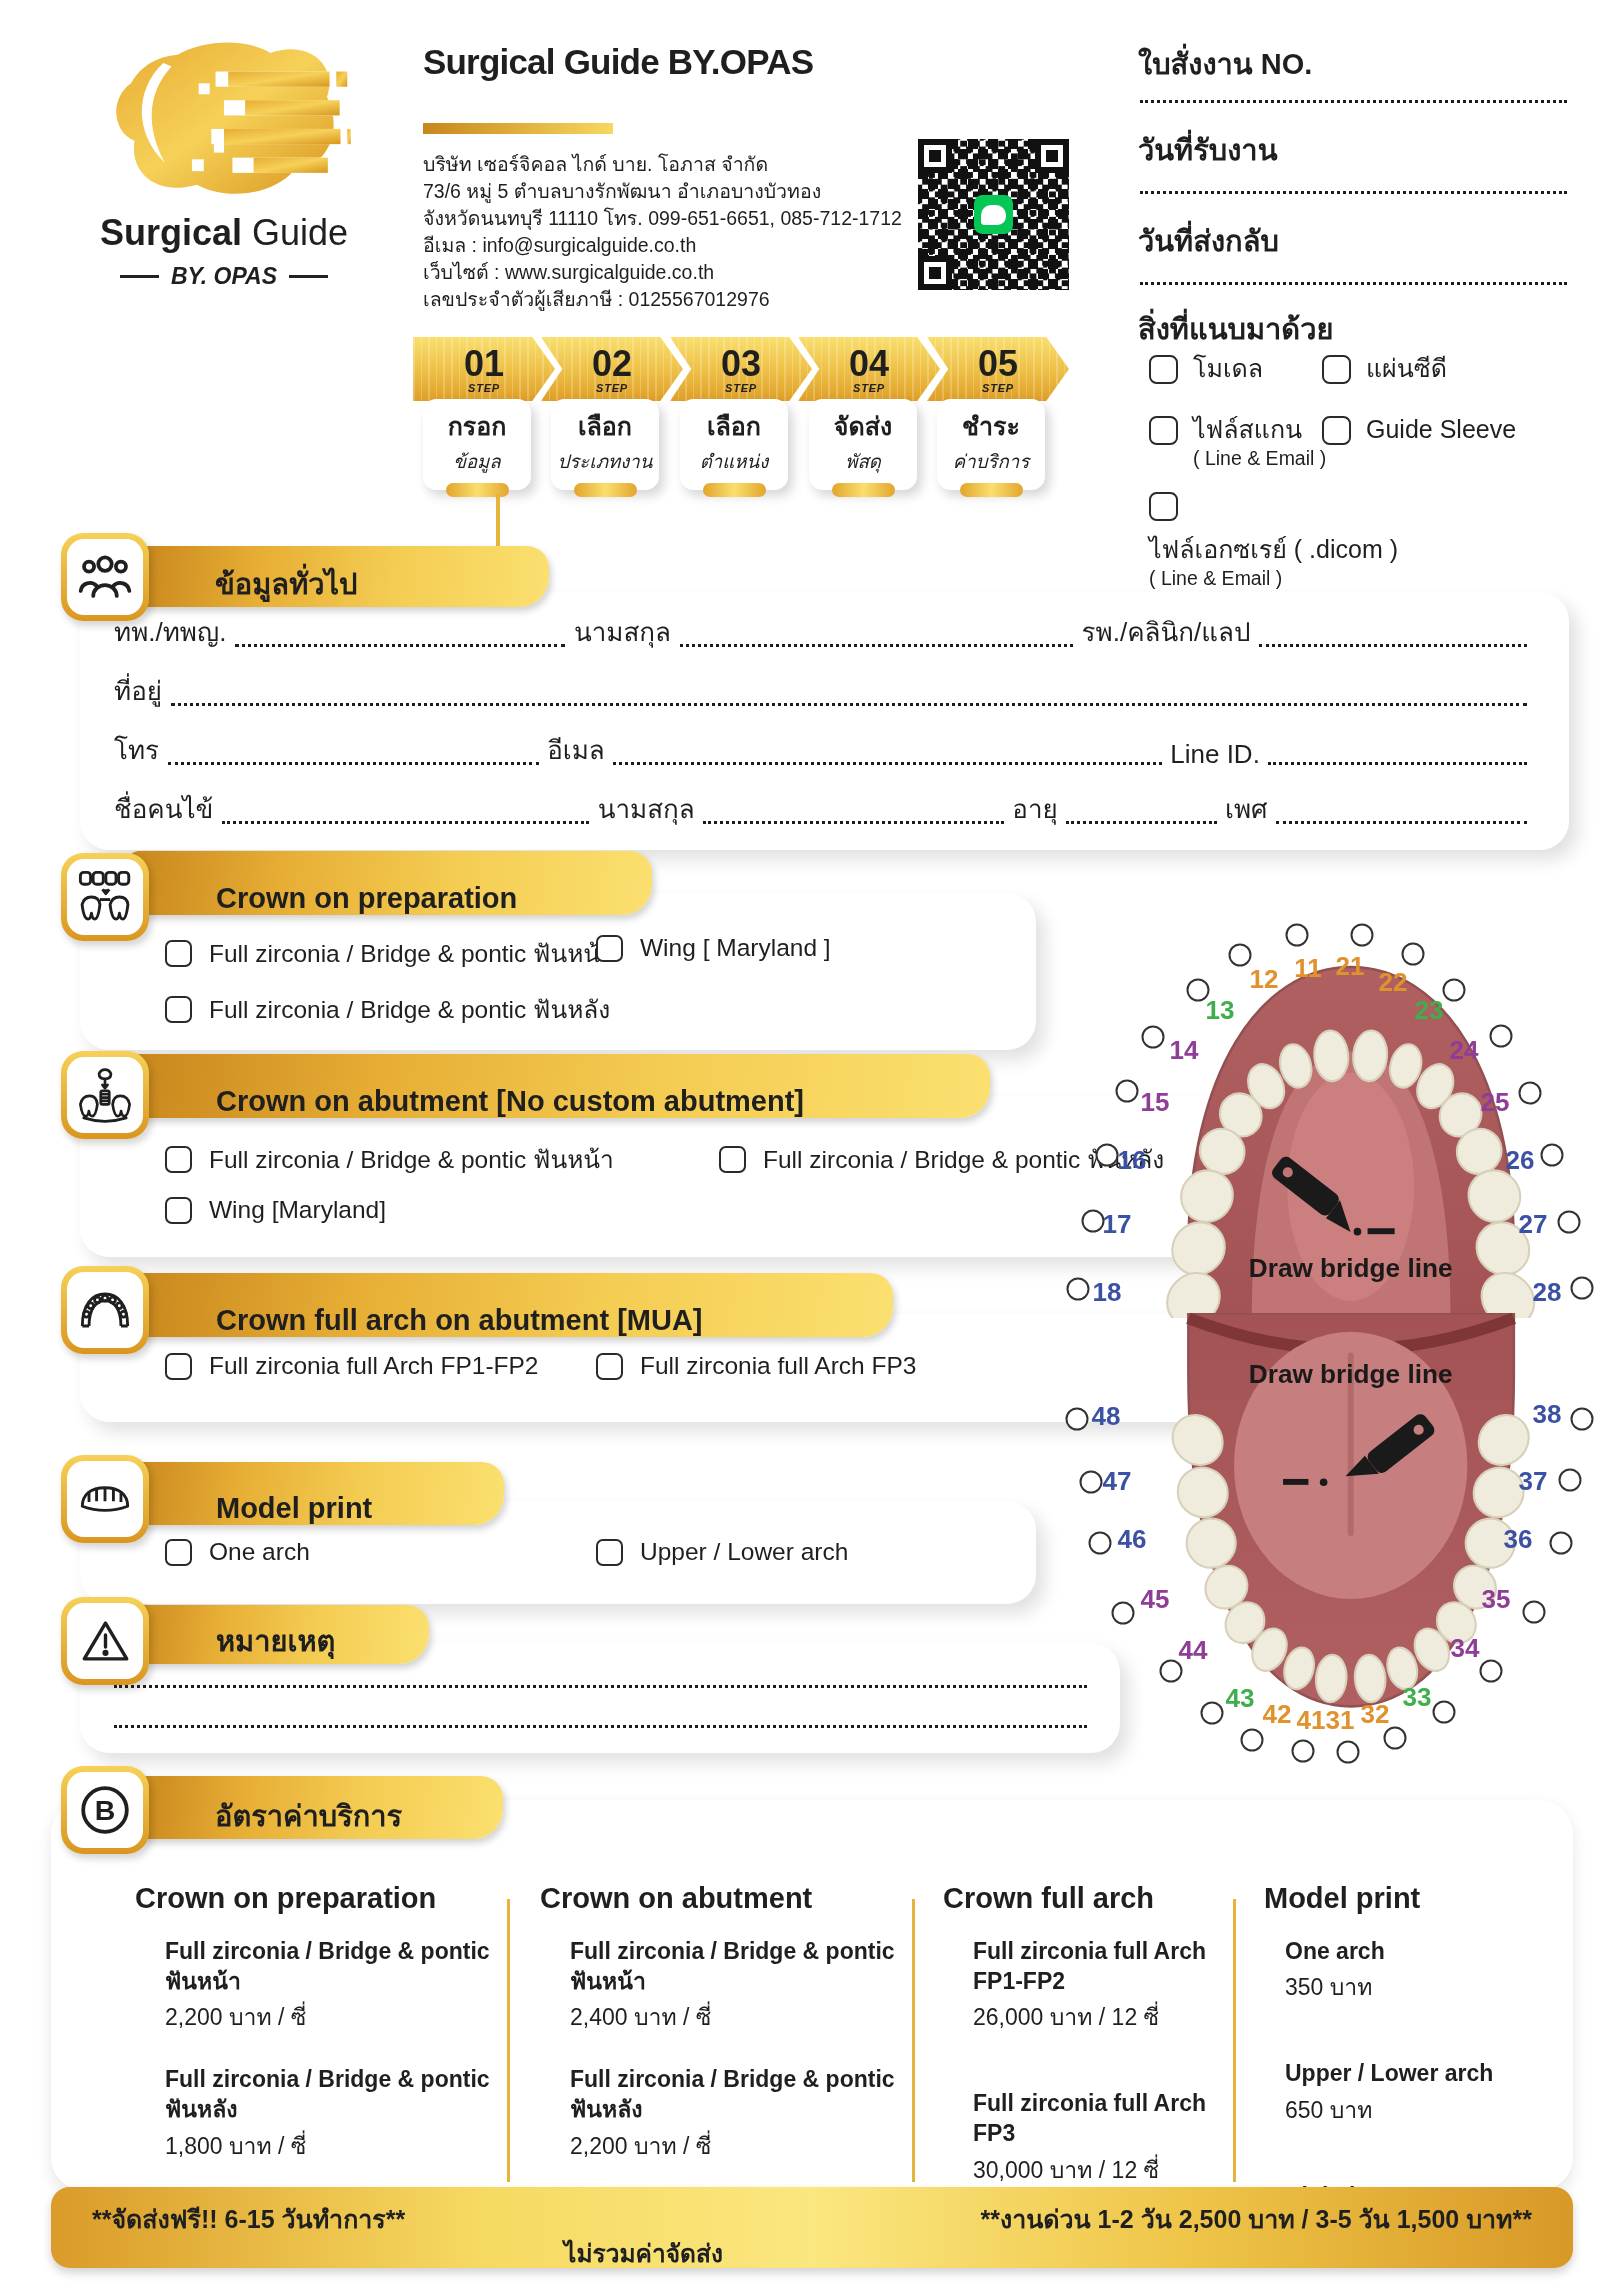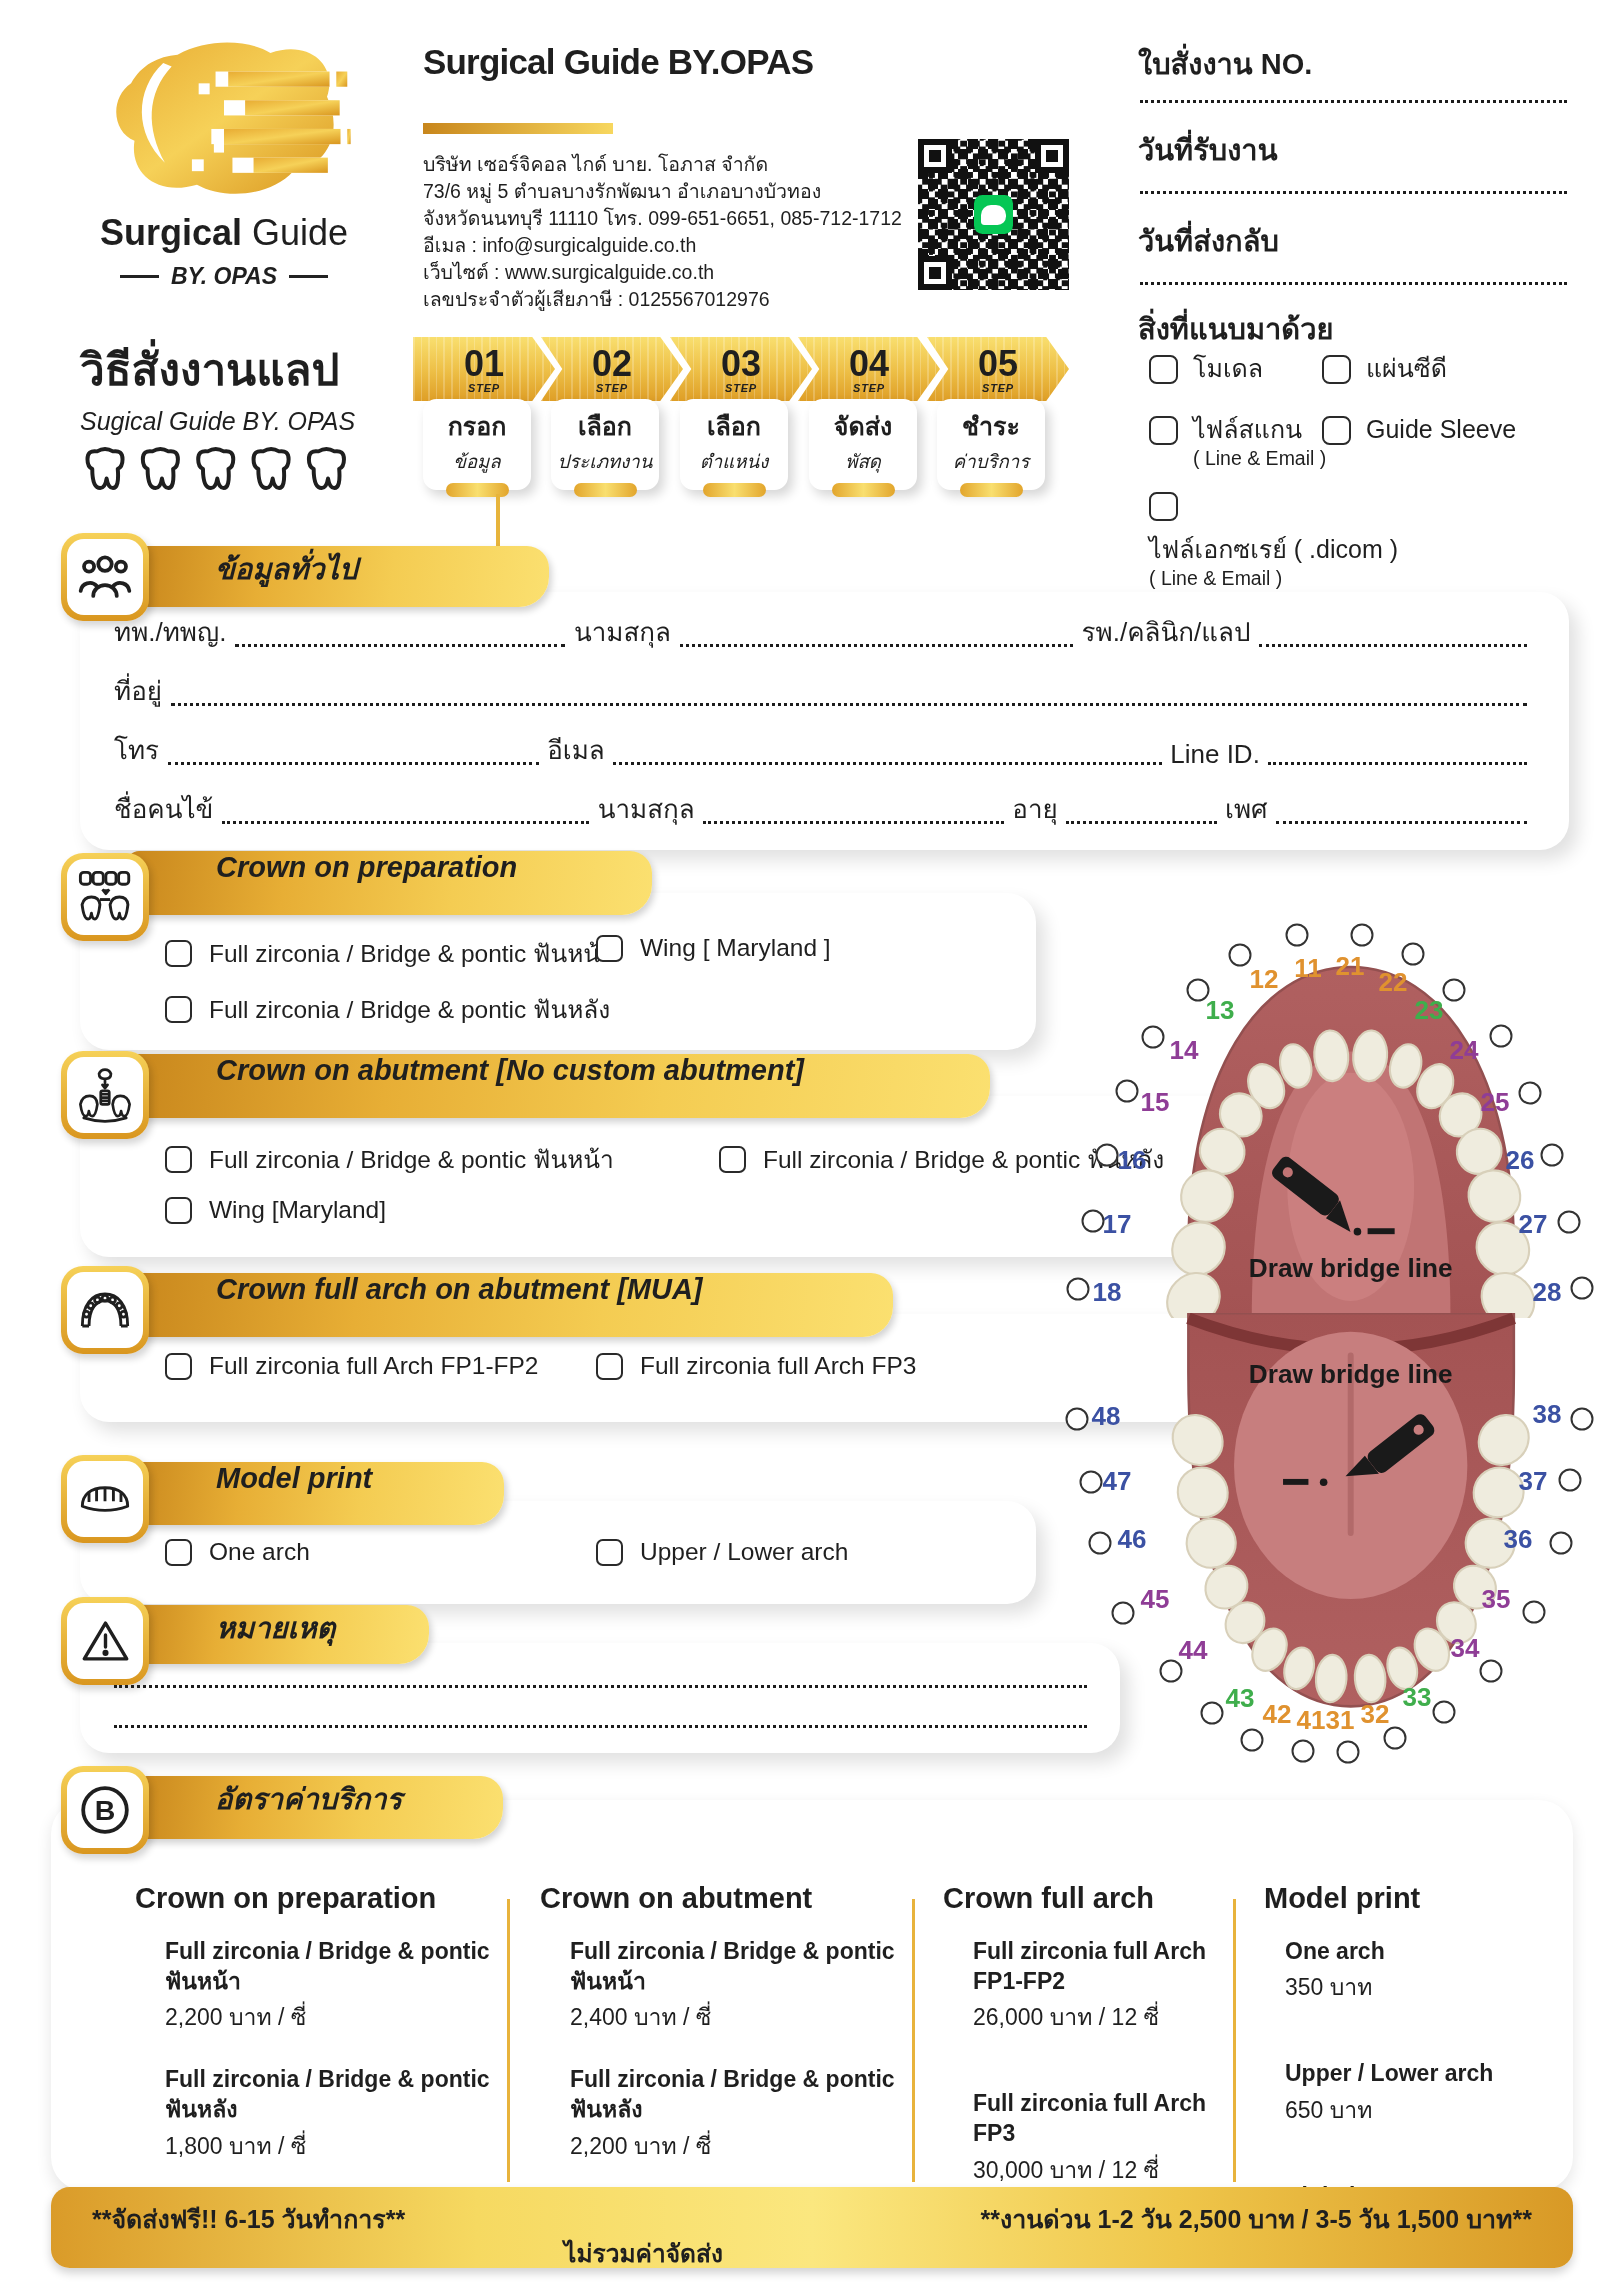--- a/index.html
+++ b/index.html
@@ -1,22 +1,22 @@
 <!DOCTYPE html>
 <html style="font-size:13.5px"><head>
 <meta charset="utf-8">
 <style>
   html,body{margin:0;padding:0;background:#fff;}
   .page{position:relative;width:1624px;height:2295px;background:#fff;overflow:hidden;
         font-family:"Liberation Sans","DejaVu Sans",sans-serif;color:#1f1f1f;}
   .abs{position:absolute;}
   
   .pill{background:linear-gradient(96deg,#C8861C 0%,#E7AE35 30%,#F4CC52 62%,#FBE070 100%);
-        border-radius:12px 22px 30px 10px;display:flex;align-items:flex-start;
-        box-shadow:2.5px 4.2px 7.6px rgba(0,0,0,.18);z-index:3;font-style:italic;}
+        border-radius:12px 22px 30px 10px;display:flex;align-items:flex-end;
+        box-shadow:2.5px 4.2px 7.6px rgba(0,0,0,.18);z-index:3;}
   .pill .t{font-weight:bold;font-size:29px;white-space:nowrap;}
   
   .tile{background:linear-gradient(180deg,#F6D158,#D9961F);border-radius:22px;padding:6px;
         box-shadow:2.5px 4.2px 7.6px rgba(0,0,0,.16);z-index:4;box-sizing:border-box;}
   .tile-in{background:#fff;width:100%;height:100%;border-radius:17px;display:flex;
         align-items:center;justify-content:center;box-sizing:border-box;}
   .card{background:#fff;border-radius:29px;box-shadow:8.5px 10px 18.6px rgba(0,0,0,.12);z-index:1;}
   .cb{width:27px;height:27px;border:2.5px solid #2a2a2a;border-radius:6.8px;background:#fff;
       box-sizing:border-box;flex:0 0 auto;}
   .opt{position:absolute;display:flex;align-items:center;gap:17px;z-index:5;}
@@ -173,33 +173,20 @@
     <span class="lb">Guide Sleeve</span>
   </div>
   <div class="att" style="left:1149px;top:492px;flex-direction:column;">
     <span class="cb"></span>
     <span>
       <div class="lb">ไฟล์เอกซเรย์ ( .dicom )</div>
       <div class="nt">( Line &amp; Email )</div>
     </span>
   </div>
 
-  <div class="abs" style="left:80px;top:334px;width:304px;">
-    <div style="font-size:44px;font-weight:800;">วิธีสั่งงานแลป</div>
-    <div style="font-size:25px;font-style:italic;margin-top:3.4px;">Sugical Guide BY. OPAS</div>
-    <svg width="279" height="52" viewBox="0 0 330 62" style="margin-top:8.5px;">
-      <g fill="none" stroke="#1f1f1f" stroke-width="5" stroke-linejoin="round">
-        <path d="M8 18 Q8 6 20 8 Q30 2 40 8 Q52 6 52 18 Q52 28 46 30 Q48 54 40 54 Q34 54 32 42 Q30 54 24 54 Q14 54 14 30 Q8 28 8 18 Z" transform="translate(0,0) scale(0.95)"></path>
-        <path d="M8 18 Q8 6 20 8 Q30 2 40 8 Q52 6 52 18 Q52 28 46 30 Q48 54 40 54 Q34 54 32 42 Q30 54 24 54 Q14 54 14 30 Q8 28 8 18 Z" transform="translate(66,0) scale(0.95)"></path>
-        <path d="M8 18 Q8 6 20 8 Q30 2 40 8 Q52 6 52 18 Q52 28 46 30 Q48 54 40 54 Q34 54 32 42 Q30 54 24 54 Q14 54 14 30 Q8 28 8 18 Z" transform="translate(132,0) scale(0.95)"></path>
-        <path d="M8 18 Q8 6 20 8 Q30 2 40 8 Q52 6 52 18 Q52 28 46 30 Q48 54 40 54 Q34 54 32 42 Q30 54 24 54 Q14 54 14 30 Q8 28 8 18 Z" transform="translate(198,0) scale(0.95)"></path>
-        <path d="M8 18 Q8 6 20 8 Q30 2 40 8 Q52 6 52 18 Q52 28 46 30 Q48 54 40 54 Q34 54 32 42 Q30 54 24 54 Q14 54 14 30 Q8 28 8 18 Z" transform="translate(264,0) scale(0.95)"></path>
-      </g>
-    </svg>
-  </div>
 
   <div class="chev first" style="left:413px;top:337px;">
     <div class="chev-num">01</div>
     <div class="chev-step">STEP</div>
   </div>
   <div class="chev" style="left:541px;top:337px;">
     <div class="chev-num">02</div>
     <div class="chev-step">STEP</div>
   </div>
   <div class="chev" style="left:670px;top:337px;">

